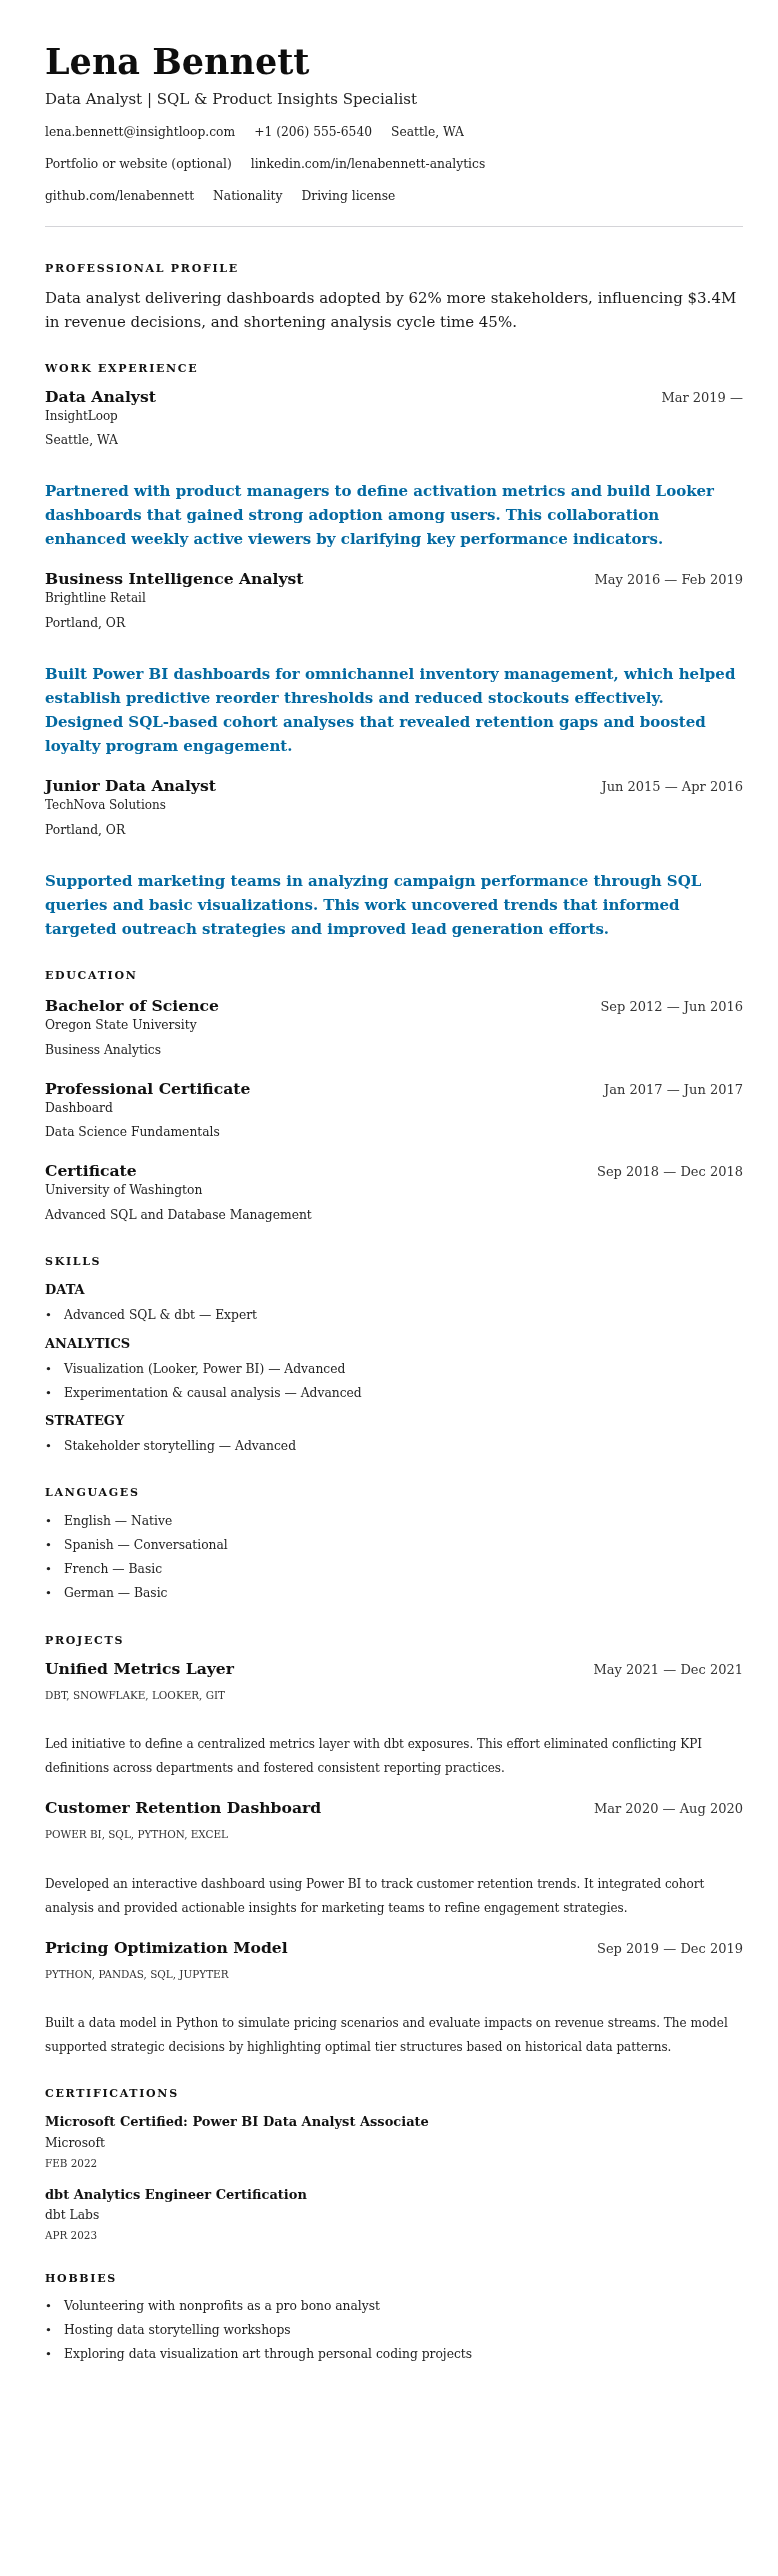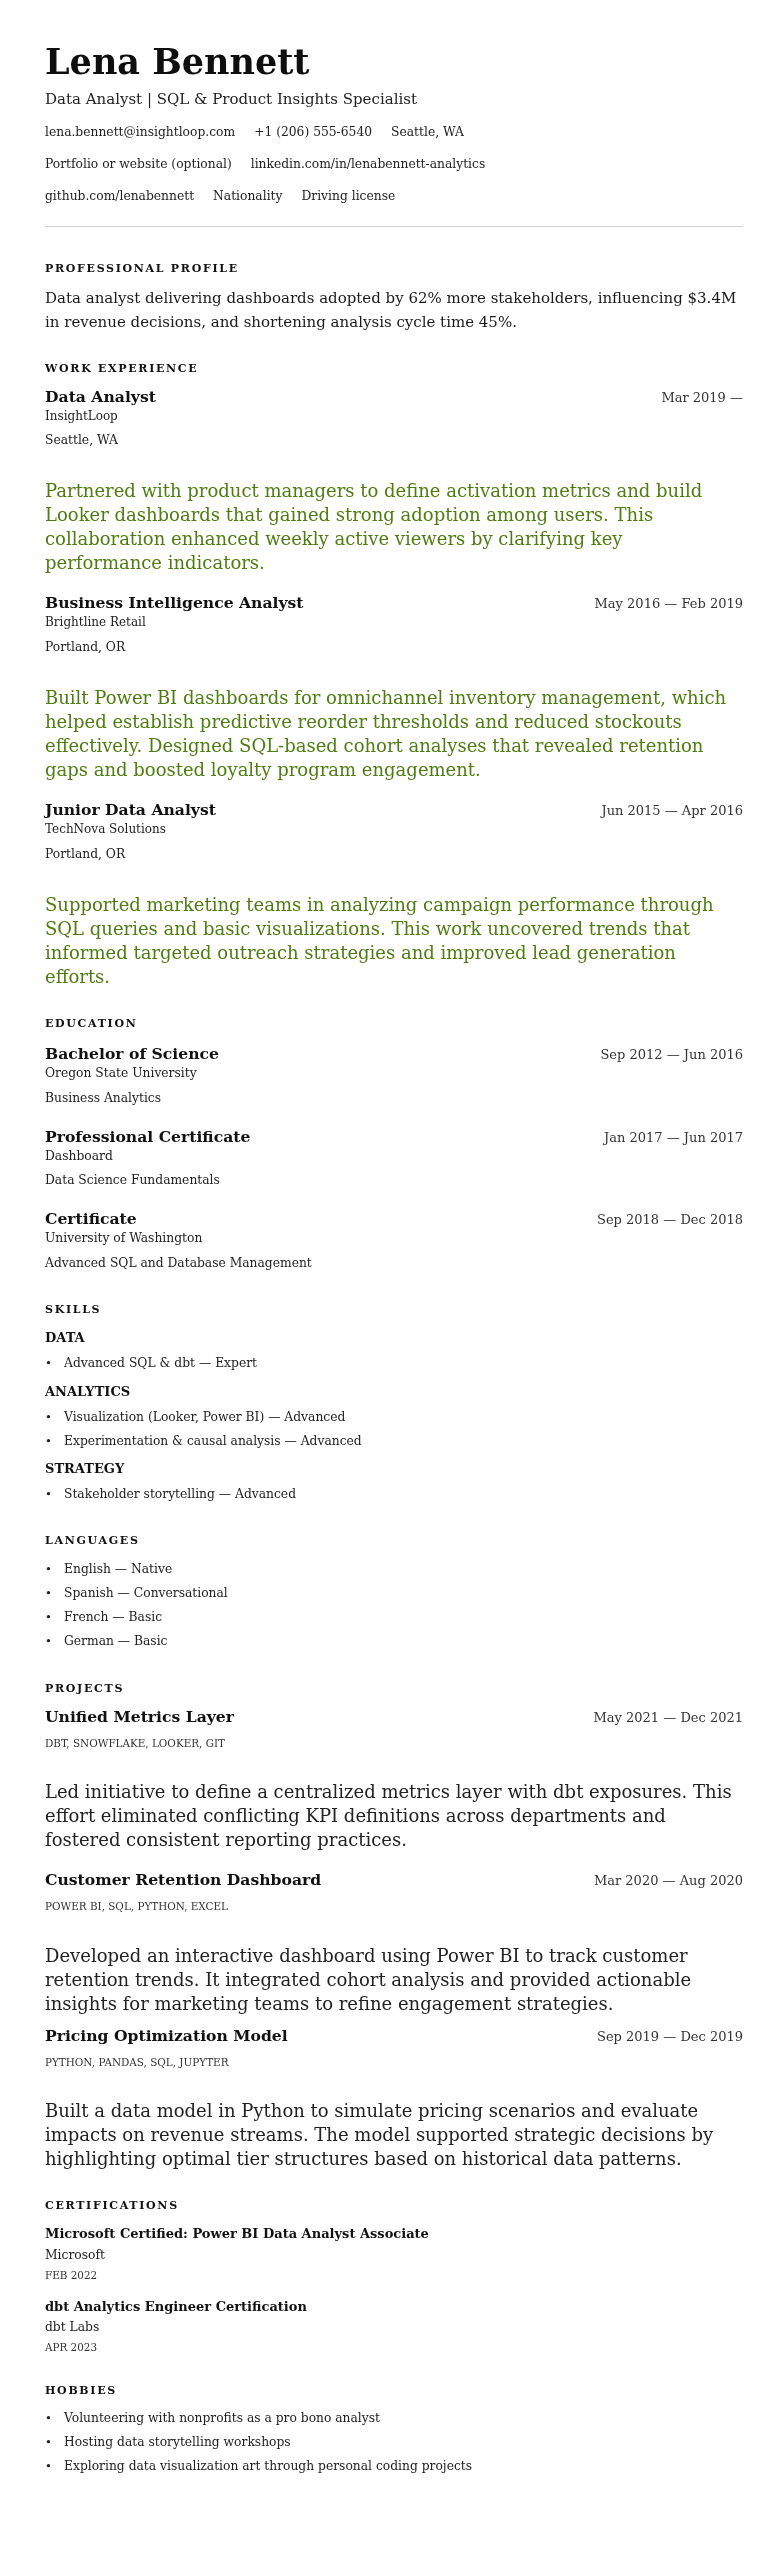--- a/index.html
+++ b/index.html
@@ -17,23 +17,23 @@
   .contact-row:first-of-type { margin-top: 14.3px; }
   .divider { height: 1.3px; background: #d4d4d8; margin-top: 21px; width: 698px; }
   .section { width: 698px; }
   .section-title { font-size: 11px; font-weight: bold; letter-spacing: 1.7px; text-transform: uppercase; line-height: 15.6px; color: #111; }
   .summary { font-size: 15px; line-height: 24px; margin-top: 9px; color: #1a1a1a; }
   .entry-head { display: flex; justify-content: space-between; align-items: baseline; }
   .entry-title { font-size: 15.6px; font-weight: bold; line-height: 19.5px; color: #111; }
   .entry-date { font-size: 13px; line-height: 18px; color: #333; }
   .entry-org { font-size: 12px; line-height: 19.5px; color: #222; }
   .entry-loc { font-size: 12.3px; line-height: 19.5px; color: #222; margin-top: 5.2px; }
-  .entry-desc { font-size: 18px; line-height: 24px; color: #4d7c0f; margin-top: 28.6px; }
+  .entry-desc { font-size: 15px; line-height: 24px; color: #0369a1; margin-top: 28.6px; font-weight: bold; }
   .proj-tech { font-size: 10.4px; line-height: 15.6px; color: #333; margin-top: 9px; text-transform: uppercase; }
-  .proj-desc { font-size: 18px; line-height: 24px; color: #222; margin-top: 28.6px; }
+  .proj-desc { font-size: 12px; line-height: 24px; color: #222; margin-top: 28.6px; }
   .edu-sub { font-size: 12.3px; line-height: 19.5px; color: #222; }
   .edu-field { font-size: 12.3px; line-height: 19.5px; color: #222; margin-top: 5.2px; }
   .skill-cat { font-size: 13px; font-weight: bold; line-height: 18px; color: #111; }
   ul.bullets { list-style: none; }
   ul.bullets li { position: relative; padding-left: 19px; font-size: 12.3px; line-height: 24px; color: #222; }
   ul.bullets li::before { content: "\2022"; position: absolute; left: 0; top: 0; font-size: 11.7px; color: #222; }
   .cert-name { font-size: 13px; font-weight: bold; line-height: 18px; color: #111; }
   .cert-issuer { font-size: 12.3px; line-height: 19.5px; color: #222; margin-top: 2.6px; }
   .cert-date { font-size: 10.4px; line-height: 15.6px; color: #333; margin-top: 2.6px; text-transform: uppercase; }
 </style>
@@ -183,21 +183,21 @@
 
     <div style="margin-top:18px;">
       <div class="entry-head">
         <span class="entry-title">Customer Retention Dashboard</span>
         <span class="entry-date">Mar 2020 — Aug 2020</span>
       </div>
       <div class="proj-tech">Power BI, SQL, Python, Excel</div>
       <p class="proj-desc">Developed an interactive dashboard using Power BI to track customer retention trends. It integrated cohort analysis and provided actionable insights for marketing teams to refine engagement strategies.</p>
     </div>
 
-    <div style="margin-top:10px;">
+    <div style="margin-top:18px;">
       <div class="entry-head">
         <span class="entry-title">Pricing Optimization Model</span>
         <span class="entry-date">Sep 2019 — Dec 2019</span>
       </div>
       <div class="proj-tech">Python, Pandas, SQL, Jupyter</div>
       <p class="proj-desc">Built a data model in Python to simulate pricing scenarios and evaluate impacts on revenue streams. The model supported strategic decisions by highlighting optimal tier structures based on historical data patterns.</p>
     </div>
   </section>
 
   <section class="section" style="margin-top:27px;">

